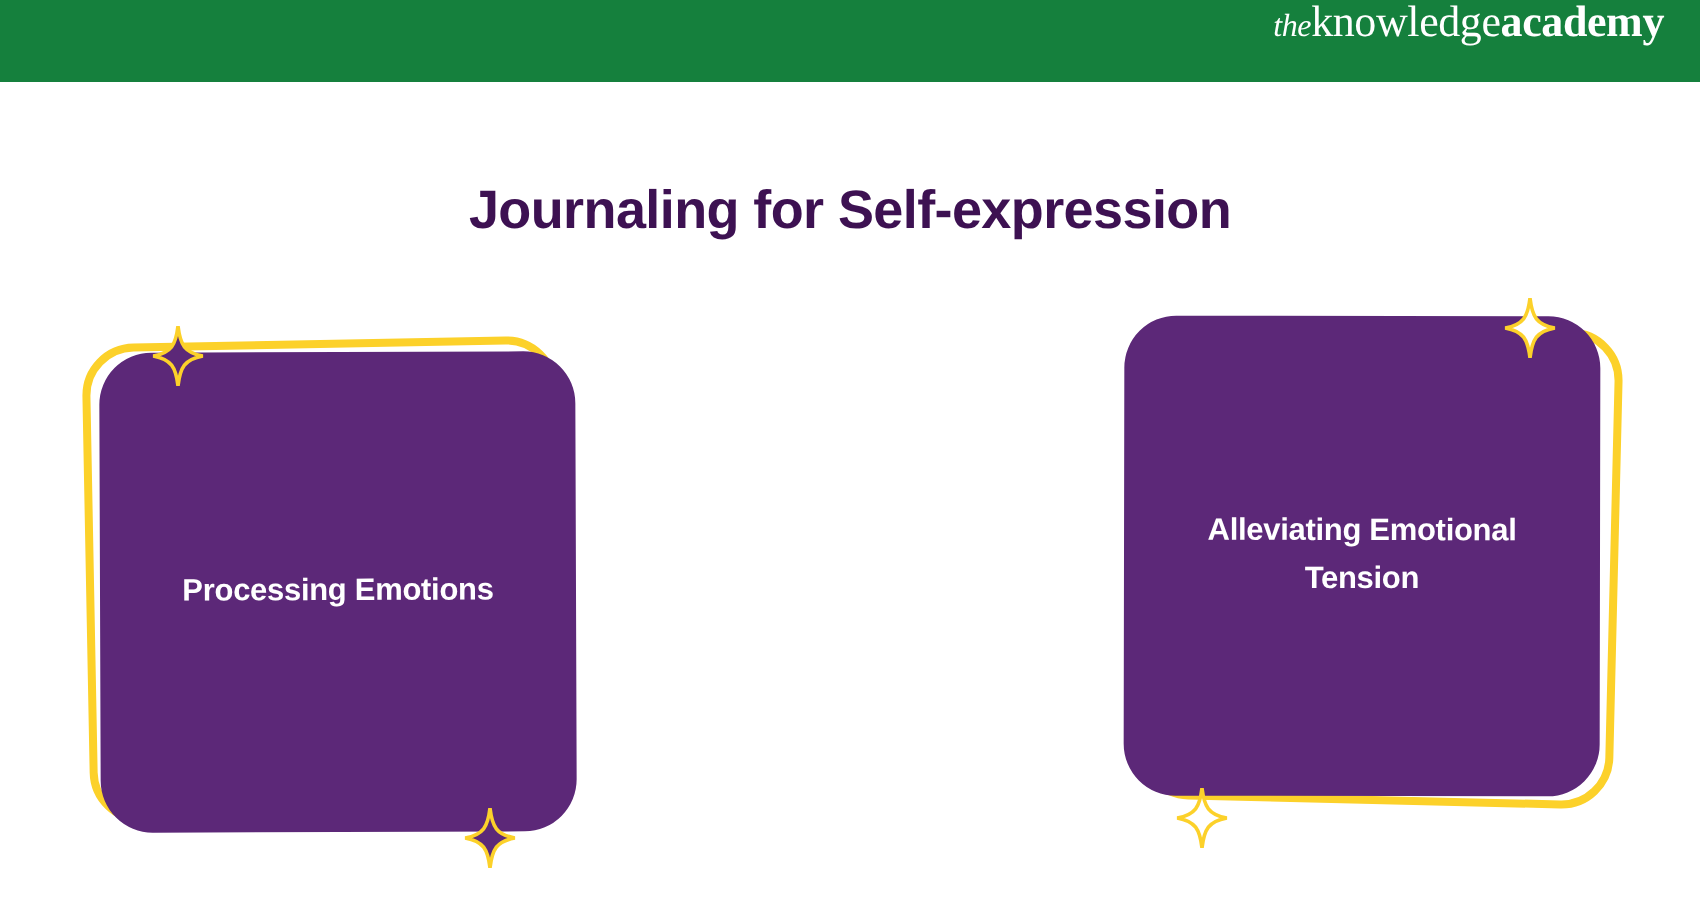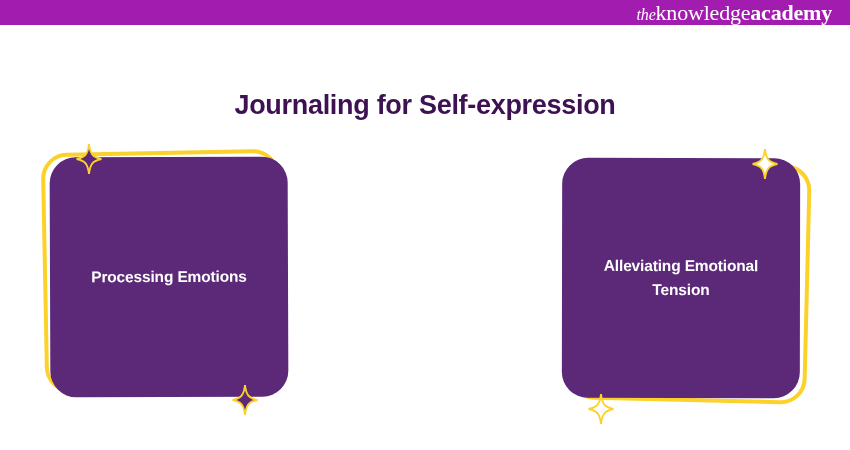--- a/index.html
+++ b/index.html
@@ -13,24 +13,24 @@
     font-family: "Liberation Sans", sans-serif;
     overflow: hidden;
     position: relative;
   }
 
   
   .header {
     position: absolute;
     left: 0; top: 0;
     width: 850px;
-    height: 25px;
-    background: #a21caf;
+    height: 41px;
+    background: #15803d;
     display: flex;
-    align-items: center;
+    align-items: flex-start;
     justify-content: flex-end;
     box-sizing: border-box;
     padding-right: 18px;
   }
   .logo {
     color: #ffffff;
     font-family: "Liberation Serif", serif;
     font-size: 22px;
     letter-spacing: -0.2px;
     white-space: nowrap;
@@ -104,21 +104,21 @@
   .card .label {
     color: #ffffff;
     font-size: 15.5px;
     font-weight: bold;
     text-align: center;
     line-height: 1.55;
     letter-spacing: -0.15px;
   }
 
   
-  #card-1 { left: 50px;  top: 9px; }
+  #card-1 { left: 50px;  top: 28px; }
   #card-1 .gold { transform: translate(-7px, -6px) rotate(-1.1deg); }
   #card-1 .body { left: 0; top: 0; transform: rotate(-0.2deg); }
 
   #card-2 { left: 310px; top: 20px; }
   #card-2 .gold { transform: translate(-2px, -12px) rotate(0.4deg); }
   #card-2 .body { left: 0; top: 0; transform: rotate(0.8deg); }
 
   #card-3 { left: 562px; top: 10px; padding-left: 44px; }
   #card-3 .gold { transform: translate(9px, 4px) rotate(1.4deg); }
   #card-3 .body { left: 0; top: 0; transform: rotate(0.1deg); }

